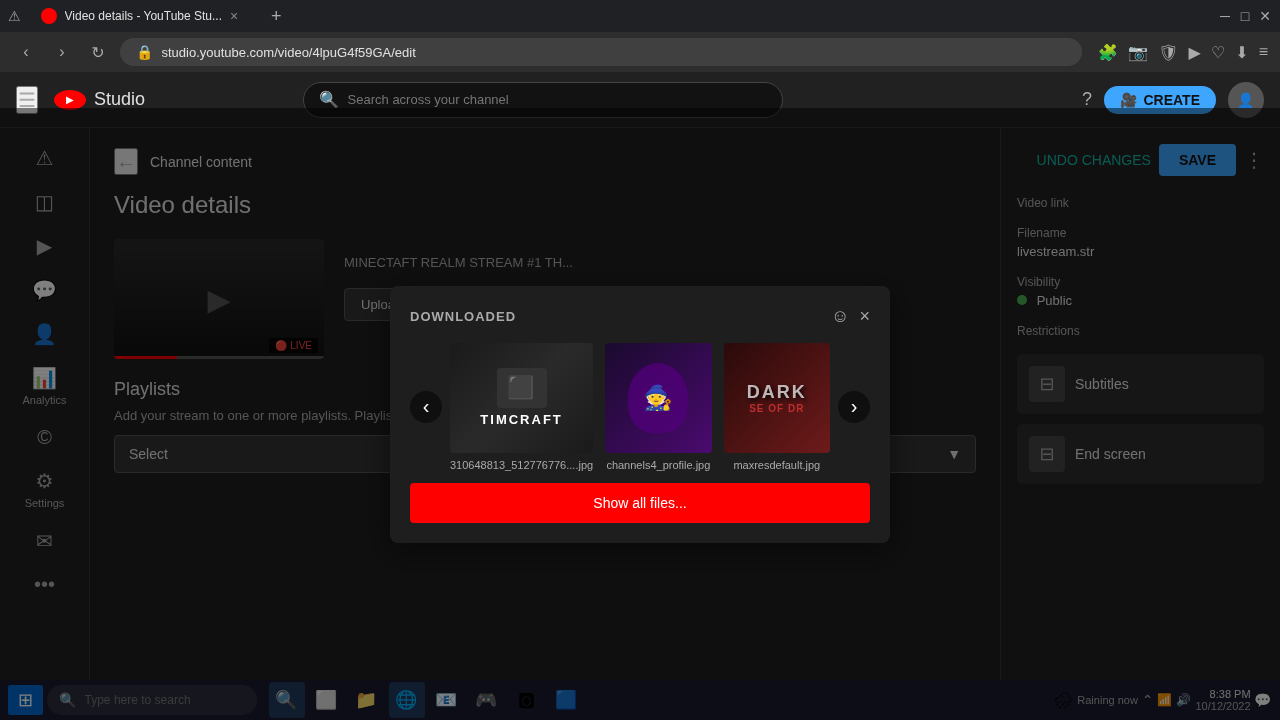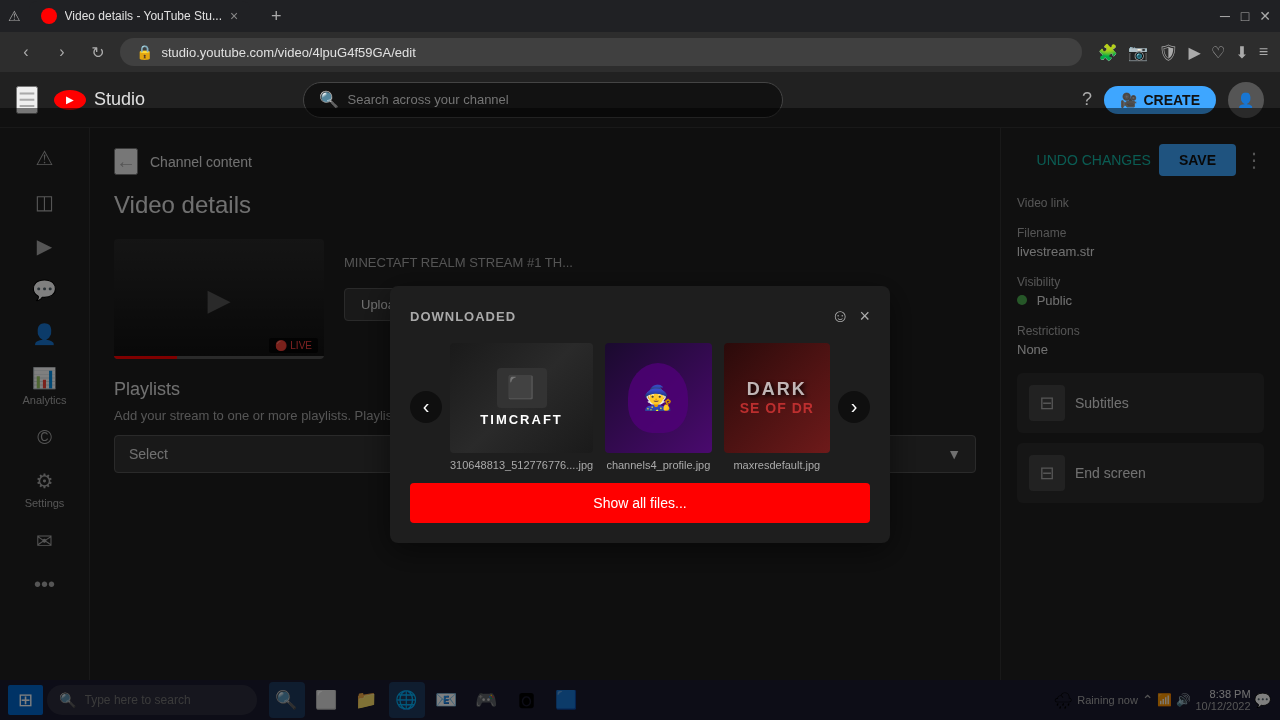--- a/index.html
+++ b/index.html
@@ -277,21 +277,20 @@
       </div>
       <div class="info-row">
         <div class="info-label">Visibility</div>
         <div class="info-value plain">
           <span class="status-dot"></span>
           <span>Public</span>
         </div>
       </div>
       <div class="info-row">
         <div class="info-label">Restrictions</div>
-        <div class="info-value plain">None</div>
       </div>
 
       <div class="panel-card">
         <div class="panel-card-icon">⊟</div>
         <span class="panel-card-label">Subtitles</span>
       </div>
       <div class="panel-card">
         <div class="panel-card-icon">⊟</div>
         <span class="panel-card-label">End screen</span>
       </div>
@@ -334,21 +333,21 @@
               </div>
             </div>
           </div>
           <div class="thumb-filename">channels4_profile.jpg</div>
         </div>
 
         <div class="thumb-item">
           <div class="thumb-img thumb-img-3">
             <div style="text-align:center;padding:8px;">
               <div class="thumb-3-text">DARK</div>
-              <div style="color:rgba(200,50,50,0.9);font-size:14px;font-weight:bold;letter-spacing:1px;">SE OF DR</div>
+              <div style="color:rgba(200,50,50,0.9);font-size:10px;font-weight:bold;letter-spacing:1px;">SE OF DR</div>
             </div>
           </div>
           <div class="thumb-filename">maxresdefault.jpg</div>
         </div>
       </div>
 
       <button class="nav-arrow">›</button>
     </div>
 
     <button class="show-files-btn">Show all files...</button>

